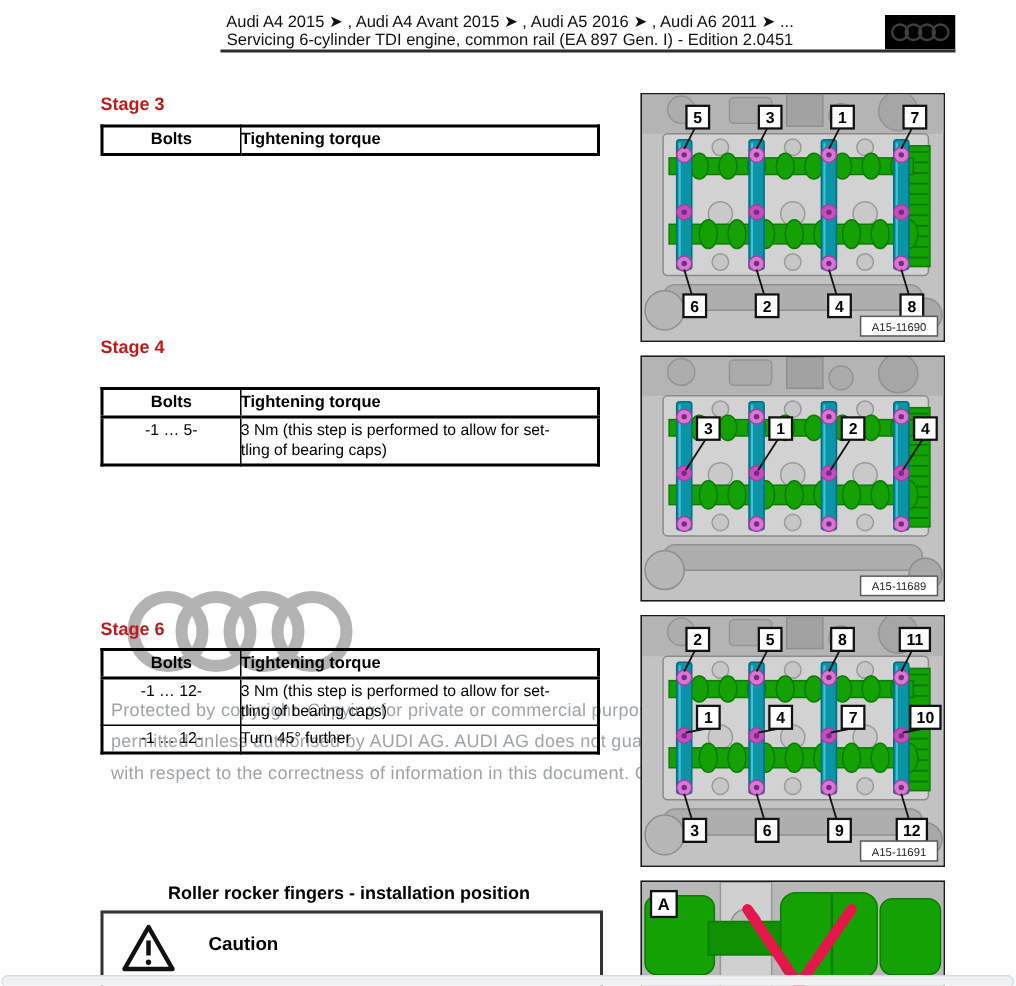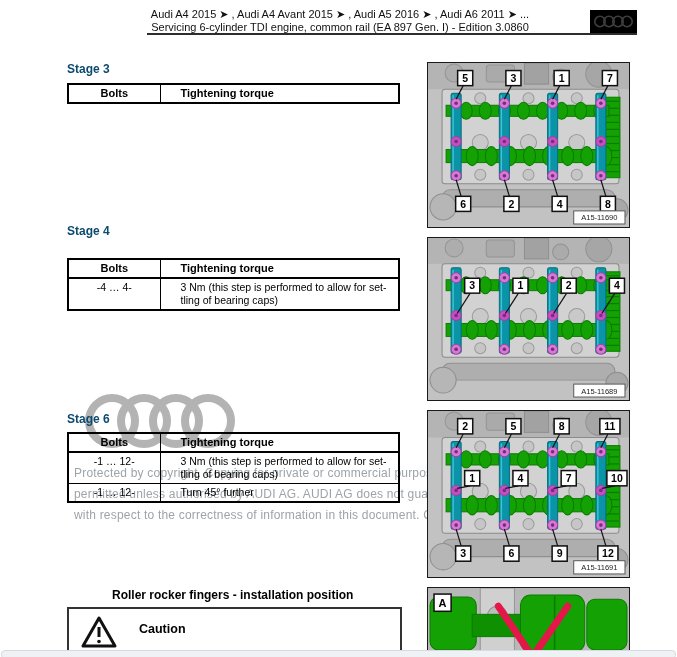--- a/index.html
+++ b/index.html
@@ -13,24 +13,24 @@
   #hdr-rule{position:absolute;left:147px;top:33px;width:490px;height:2px;background:#2d2d2d;}
   #logo{position:absolute;left:590px;top:10px;width:47px;height:23px;}
 
   
   #wm-rings{position:absolute;left:84px;top:392px;z-index:1;}
   .wm-line{position:absolute;left:74px;width:380px;overflow:hidden;white-space:nowrap;
            font-size:12px;letter-spacing:.2px;z-index:1;}
   #wm0{top:466px;} #wm1{top:487px;} #wm2{top:508px;}
 
   
-  .stage-title{position:absolute;left:67px;font-size:12px;font-weight:bold;color:#0c4a6e;z-index:2;}
+  .stage-title{position:absolute;left:67px;font-size:12px;font-weight:bold;color:#b91c1c;z-index:2;}
   .stage-table{position:absolute;left:67px;border-collapse:collapse;z-index:2;background:transparent;
                font-size:10.5px;color:#000;table-layout:fixed;width:333px;}
-  .stage-table th,.stage-table td{border:1px solid #000;padding:2px 20px;vertical-align:top;background:transparent;}
+  .stage-table th,.stage-table td{border:1px solid #000;padding:2px 0;vertical-align:top;background:transparent;}
   .stage-table{border:2px solid #000;}
   .stage-table th{border-bottom:2px solid #000;font-size:11px;text-align:left;height:13px;}
   .stage-table th.c,.stage-table td.c{text-align:center;}
   .stage-table col.bolts{width:92px;}
   .stage-table td.torque{white-space:pre;line-height:13px;}
   #t3-title{top:62px;} #t3{top:83px;}
   #t4-title{top:224px;} #t4{top:258px;}
   #t5-title{top:412px;} #t5{top:432px;}
 
   
@@ -66,21 +66,21 @@
         <circle cx="60" cy="29" r="23"></circle>
       <circle cx="92" cy="29" r="23"></circle>
         <circle cx="124" cy="29" r="23"></circle>
     </g>
   </svg>
   <div class="wm-line" id="wm0" style="color: rgb(157, 164, 169);">Protected by copyright. Copying for private or commercial purposes, in</div>
   <div class="wm-line" id="wm1" style="color: rgb(157, 164, 169);">permitted unless authorised by AUDI AG. AUDI AG does not guarantee</div>
   <div class="wm-line" id="wm2" style="color: rgb(157, 164, 169);">with respect to the correctness of information in this document. Copyri</div>
 
   <div class="hdr" id="hdr1">Audi A4 2015 ➤ , Audi A4 Avant 2015 ➤ , Audi A5 2016 ➤ , Audi A6 2011 ➤ ...</div>
-  <div class="hdr" id="hdr2">Servicing 6-cylinder TDI engine, common rail (EA 897 Gen. I) - Edition 3.0860</div>
+  <div class="hdr" id="hdr2">Servicing 6-cylinder TDI engine, common rail (EA 897 Gen. I) - Edition 2.0451</div>
   <div id="hdr-rule"></div>
   <svg id="logo" viewBox="0 0 47 23">
     <rect width="47" height="23" fill="#000"></rect>
     <g fill="none" stroke="#3f3f3f" stroke-width="1.6">
       <circle cx="10" cy="11.5" r="5.2"></circle>
         <circle cx="19" cy="11.5" r="5.2"></circle>
       <circle cx="28" cy="11.5" r="5.2"></circle>
         <circle cx="37" cy="11.5" r="5.2"></circle>
     </g>
   </svg>
@@ -104,21 +104,21 @@
     <colgroup>
         <col class="bolts">
         <col>
       </colgroup>
     <tbody>
         <tr>
       <th class="c">Bolts</th>
       <th>Tightening torque</th>
     </tr>
     <tr>
-      <td class="c">-4 … 4-</td>
+      <td class="c">-1 … 5-</td>
       <td class="torque">3 Nm (this step is performed to allow for set-
 tling of bearing caps)</td>
     </tr>
   </tbody>
     </table>
 
   <div class="stage-title" id="t5-title">Stage 6</div>
   <table class="stage-table" id="t5">
     <colgroup>
         <col class="bolts">

